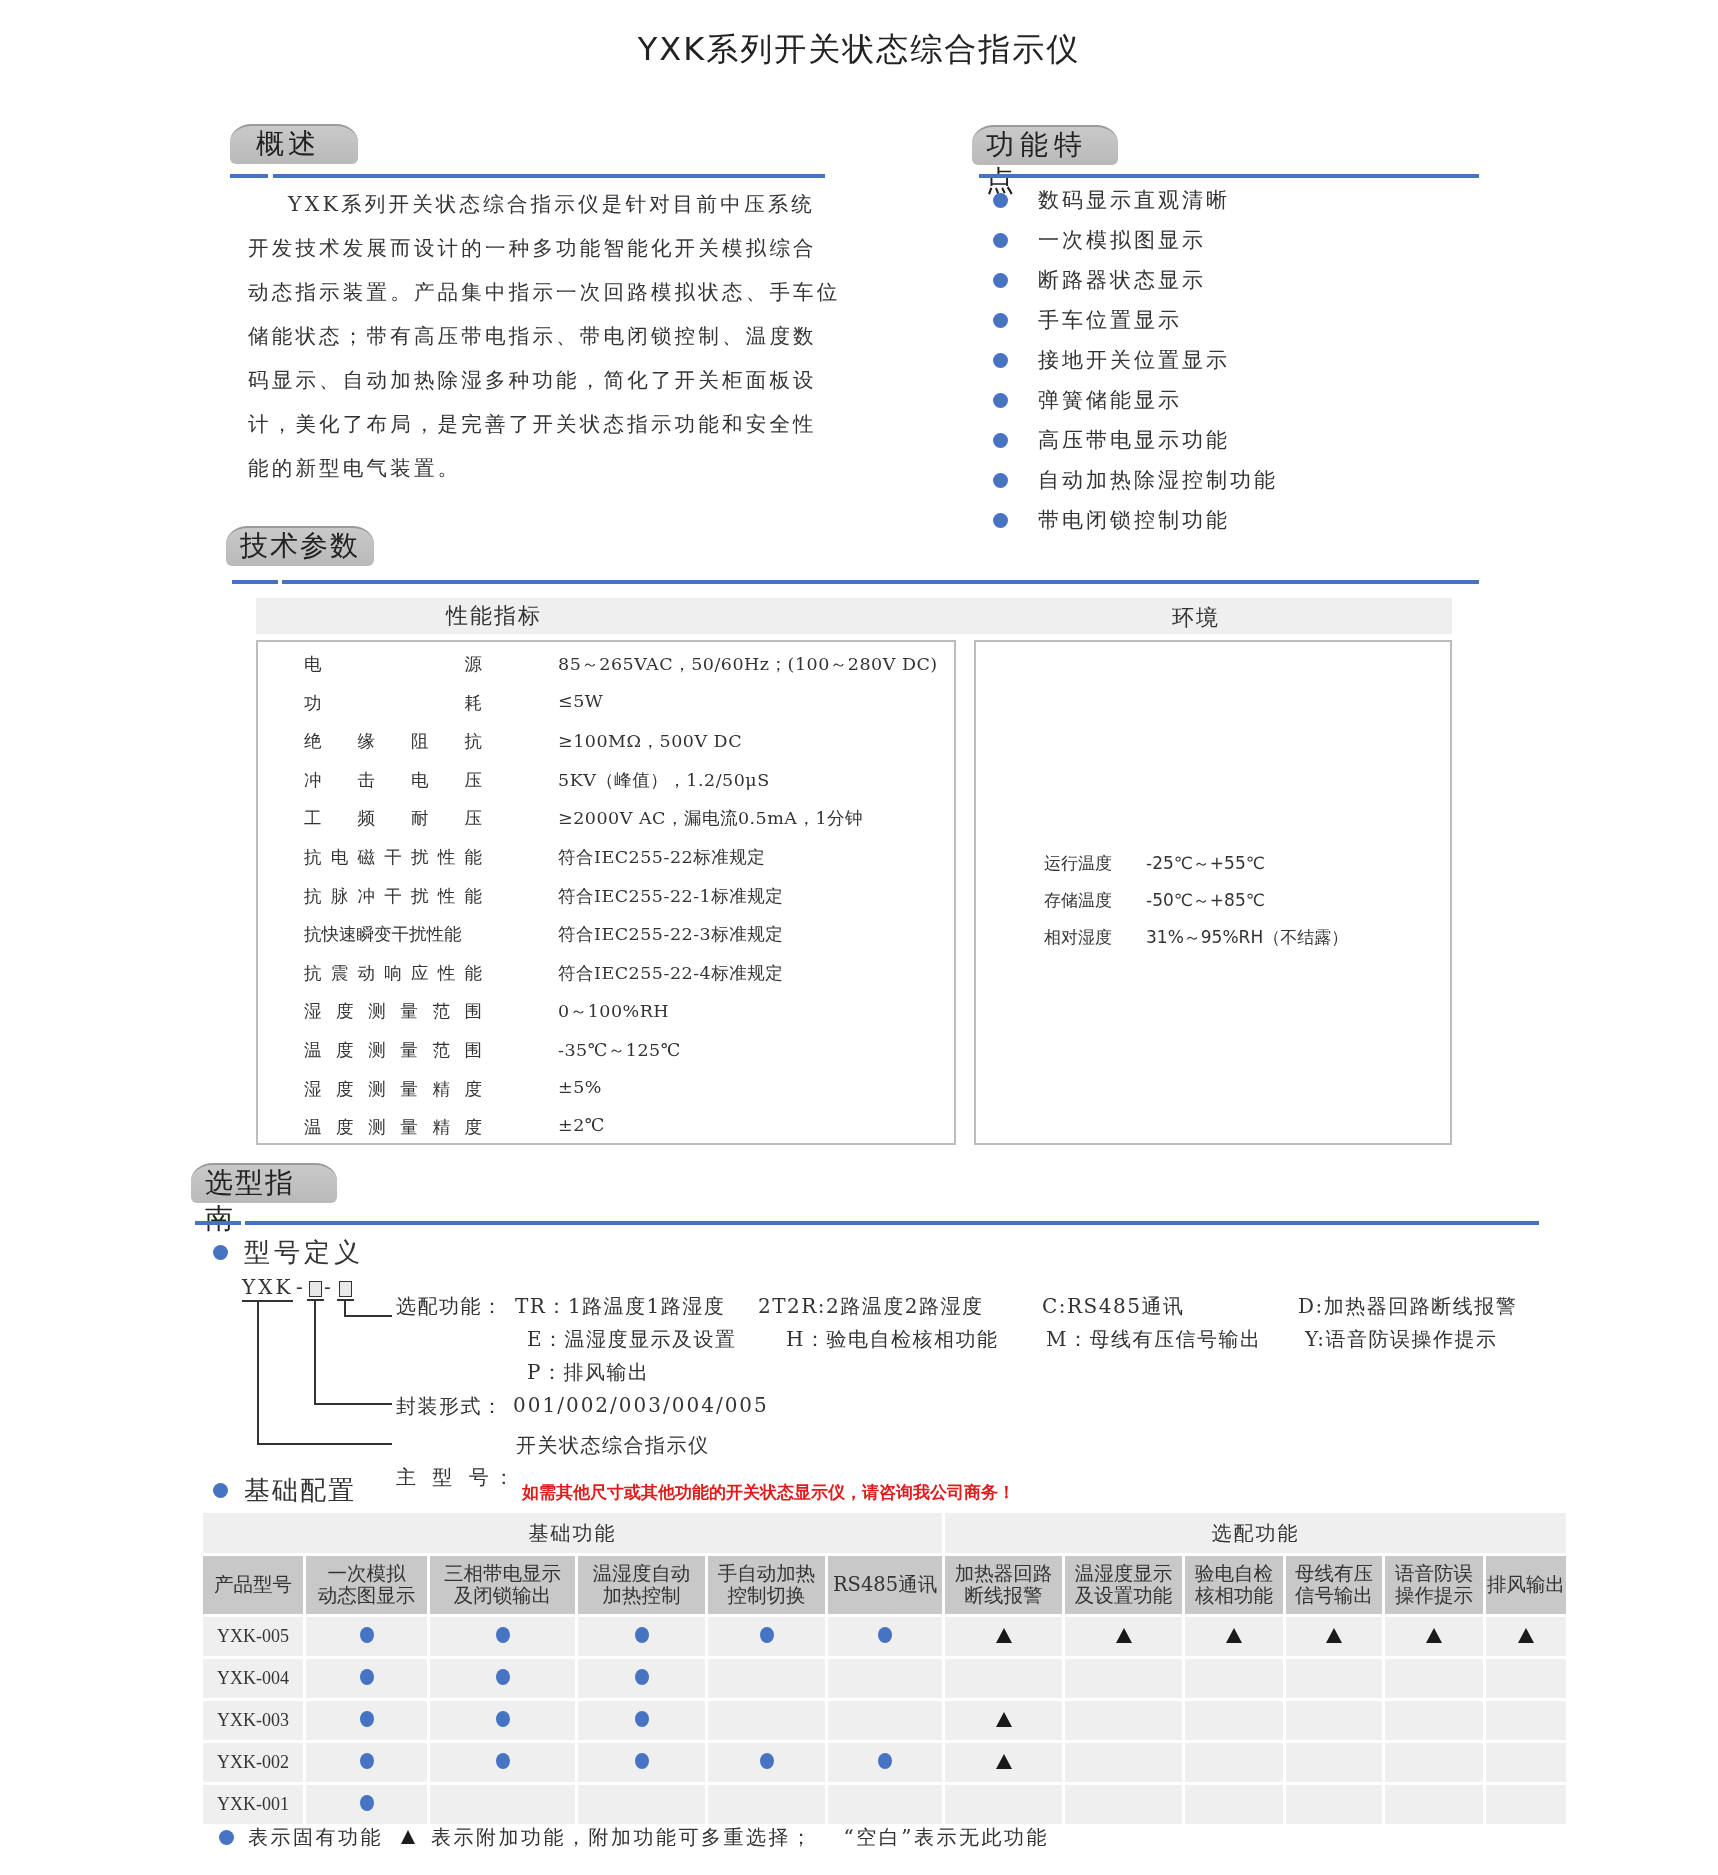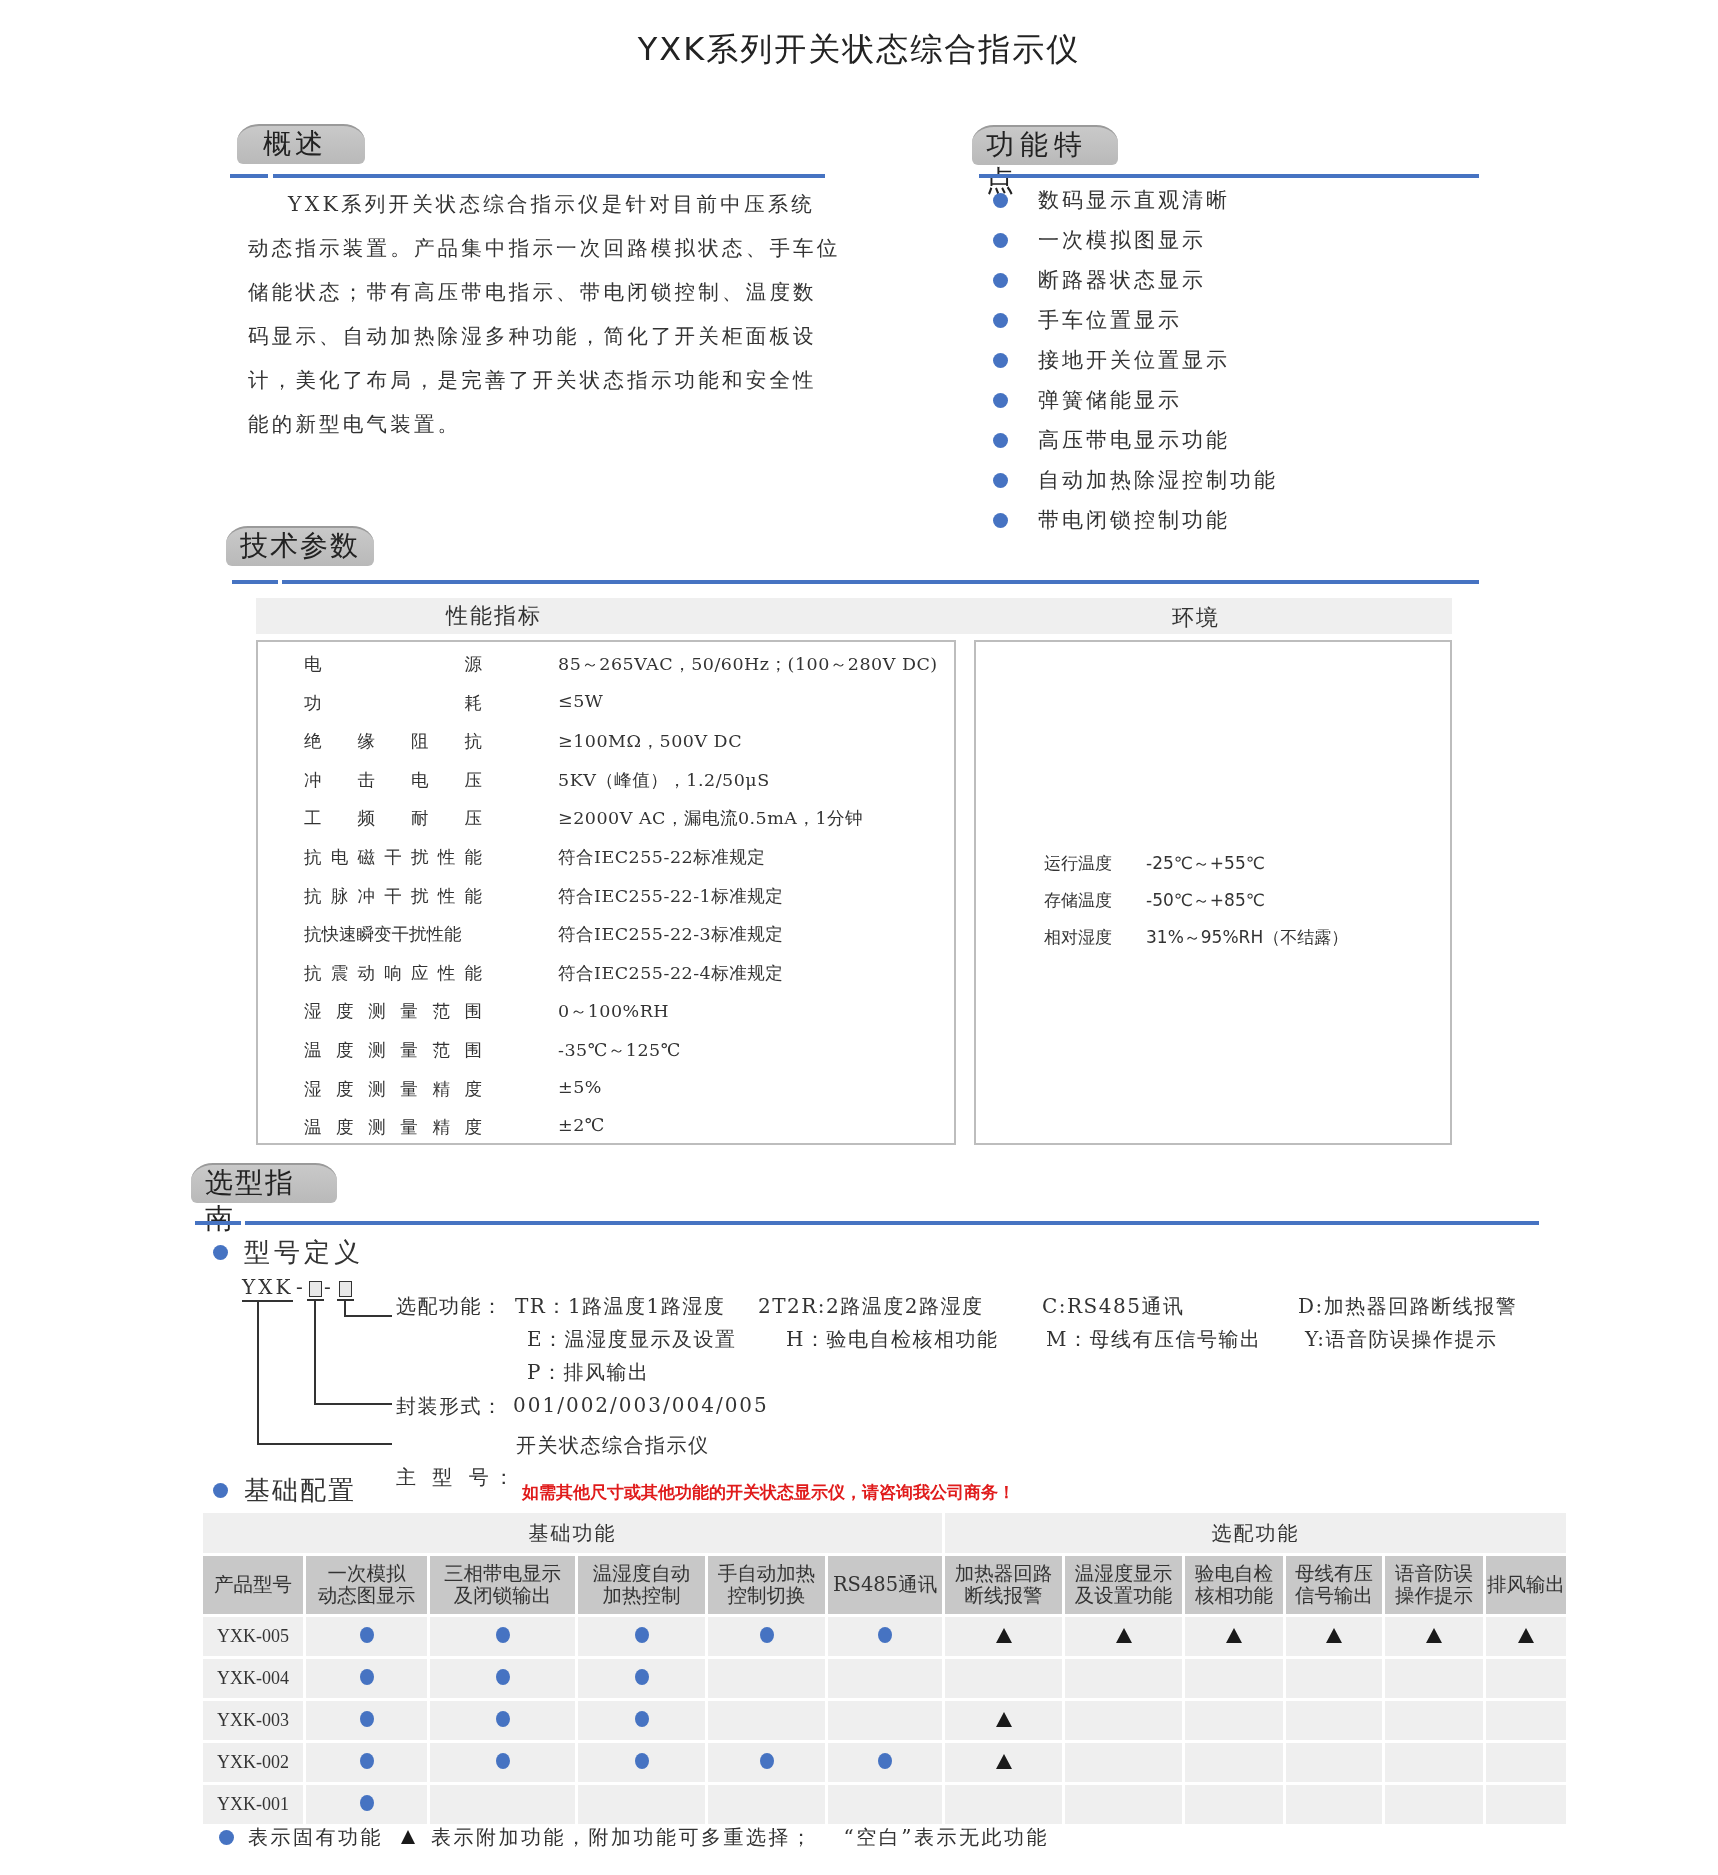--- a/index.html
+++ b/index.html
@@ -46,28 +46,29 @@
   .data-cell { background: #efefef; height: 39px; font-size: 17px; }
   .model-cell { font-family: "Liberation Serif", serif; font-size: 18px; }
   .tri { display: inline-block; width: 0; height: 0; border-left: 8px solid transparent; border-right: 8px solid transparent; border-bottom: 15px solid #1a1a1a; }
   .legend { font-size: 20px; letter-spacing: 2.5px; color: #333; white-space: nowrap; display: flex; align-items: center; }
 </style>
 </head>
 <body>
 
 <div class="abs doc-title">YXK系列开关状态综合指示仪</div>
 
-<div class="abs sec-tab" style="left:230px; top:124px; width:128px;margin-left:7px;">
+<div class="abs sec-tab" style="left:230px; top:124px; width:128px;">
   <span style="padding-left:12px; letter-spacing:4px;">概述</span>
 </div>
 <div class="abs sec-line-short" style="left:230px; top:174px; width:38px;"></div>
 <div class="abs sec-line-long" style="left:273px; top:174px; width:552px;"></div>
 
 <div class="abs" style="left:240px; top:182px; width:595px;margin-left:8px;">
   <div class="overview-text" style="padding-left:40px;">YXK系列开关状态综合指示仪是针对目前中压系统</div>
+  <div class="overview-text">开发技术发展而设计的一种多功能智能化开关模拟综合</div>
   <div class="overview-text">动态指示装置。产品集中指示一次回路模拟状态、手车位</div>
   <div class="overview-text">储能状态；带有高压带电指示、带电闭锁控制、温度数</div>
   <div class="overview-text">码显示、自动加热除湿多种功能，简化了开关柜面板设</div>
   <div class="overview-text">计，美化了布局，是完善了开关状态指示功能和安全性</div>
   <div class="overview-text">能的新型电气装置。</div>
 </div>
 
 <div class="abs sec-tab" style="left:972px; top:125px; width:146px;">
   <span style="letter-spacing:6px;">功能特点</span>
 </div>

